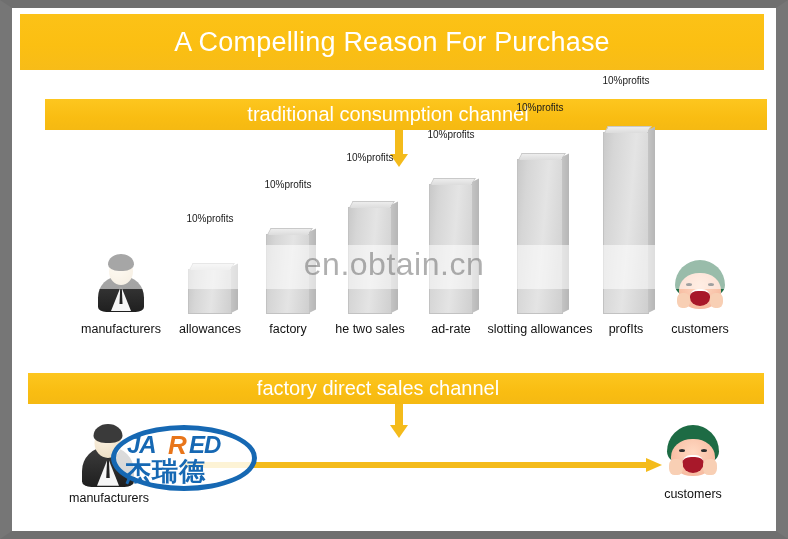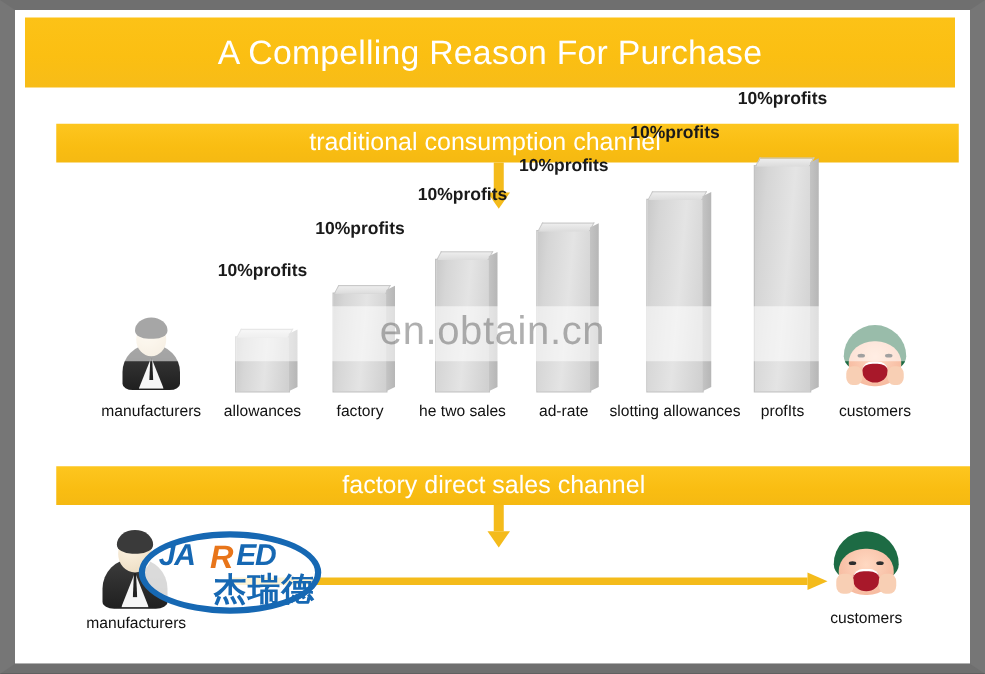--- a/index.html
+++ b/index.html
@@ -10,21 +10,21 @@
     overflow:hidden;
   }
   .frame{
     position:relative;
     width:788px;height:539px;
     box-sizing:border-box;
     border-left:12px solid #767676;
     border-right:12px solid #767676;
     border-top:8px solid #6f6f6f;
     border-bottom:8px solid #6f6f6f;
-    background:#404040;
+    background:#be185d;
     overflow:hidden;
   }
   .canvas{
     position:absolute;
     left:0;top:0;
     width:764px;height:523px;
     background:#ffffff;
   }
 
   
@@ -53,21 +53,21 @@
   .section-banner .sb-text{
     color:#ffffff;
     font-size:20px;
     white-space:nowrap;
     width:100%;
     text-align:center;
     padding-right:36px;
     box-sizing:border-box;
   }
   #banner-traditional{ left:33px; top:91px; width:722px; }
-  #banner-factory{ left:33px; top:365px; width:736px; }
+  #banner-factory{ left:16px; top:365px; width:736px; }
 
   
   .down-arrow{position:absolute;}
   .down-arrow .shaft{
     position:absolute;left:50%;top:0;margin-left:-4px;
     width:8px;background:#f4bb1b;
   }
   .down-arrow .head{
     position:absolute;left:50%;margin-left:-9px;
     width:0;height:0;
@@ -90,24 +90,24 @@
   }
   .col{
     position:absolute;
     bottom:0;
     text-align:center;
   }
   .profit-label{
     position:absolute;
     bottom:0;left:50%;
     transform:translateX(-50%);
-    font-size:14px;
+    font-size:10px;
     color:#1a1a1a;
     white-space:nowrap;
-    font-weight:700;
+    font-weight:400;
   }
   .bar-wrap{position:absolute;bottom:24px;left:50%;transform:translateX(-50%);}
   .bar{
     position:relative;
     background:linear-gradient(95deg,#c9c9c9 0%,#d6d6d6 18%,#e4e4e4 55%,#cfcfcf 100%);
     border:1px solid #c2c2c2;
     box-sizing:border-box;
   }
   .bar .top-face{
     position:absolute;
@@ -265,21 +265,20 @@
     position:absolute;left:78px;top:6px;
     font-size:24px;font-weight:bold;font-style:italic;
     color:#1668b3;letter-spacing:-1px;
   }
   .logo .cn{
     position:absolute;left:14px;top:29px;
     font-size:26px;font-weight:bold;
     color:#1668b3;
     letter-spacing:1px;
     font-family:Liberation Sans, sans-serif;
-    margin-left:46px;
   }
 
   
   .wm-band{
     position:absolute;
     left:0; top:237px;
     width:764px;height:44px;
     background:rgba(255,255,255,.55);
     pointer-events:none;
   }

